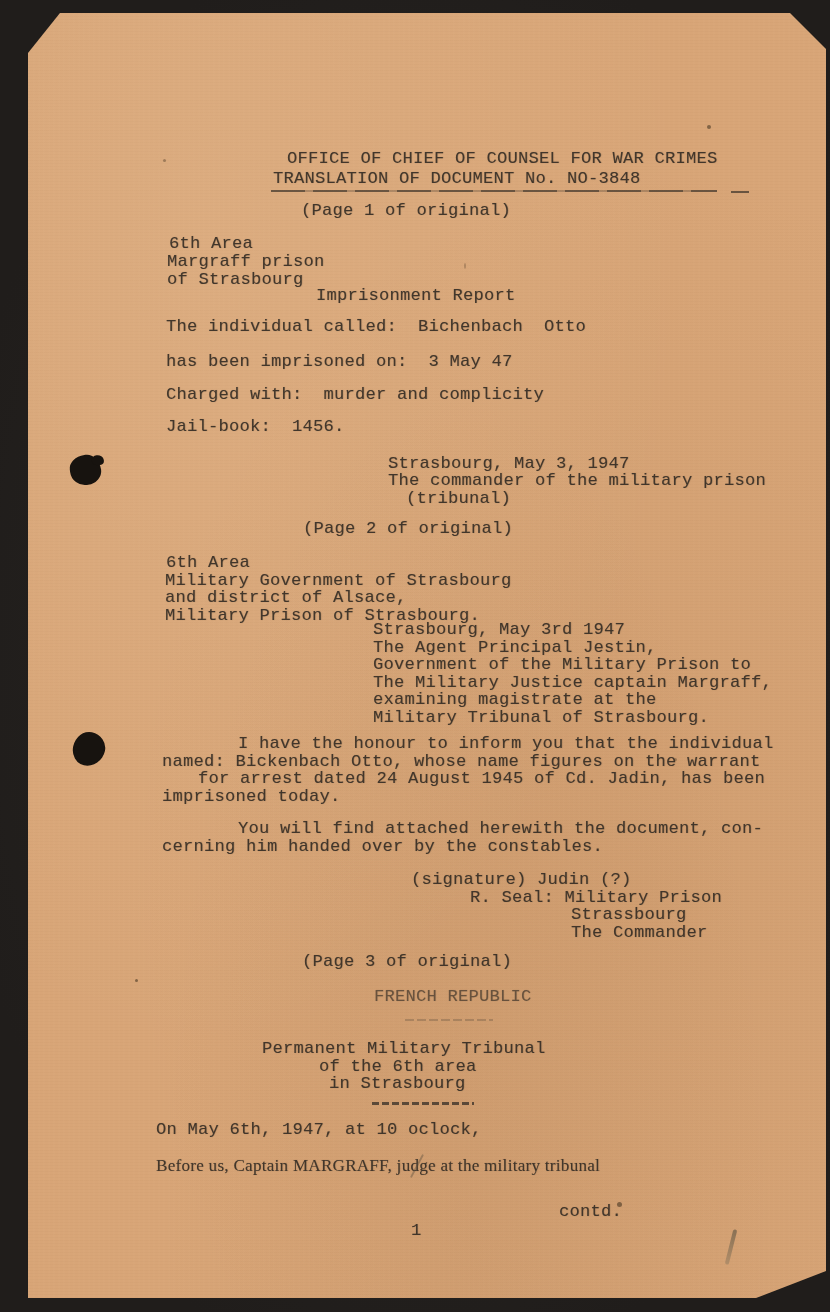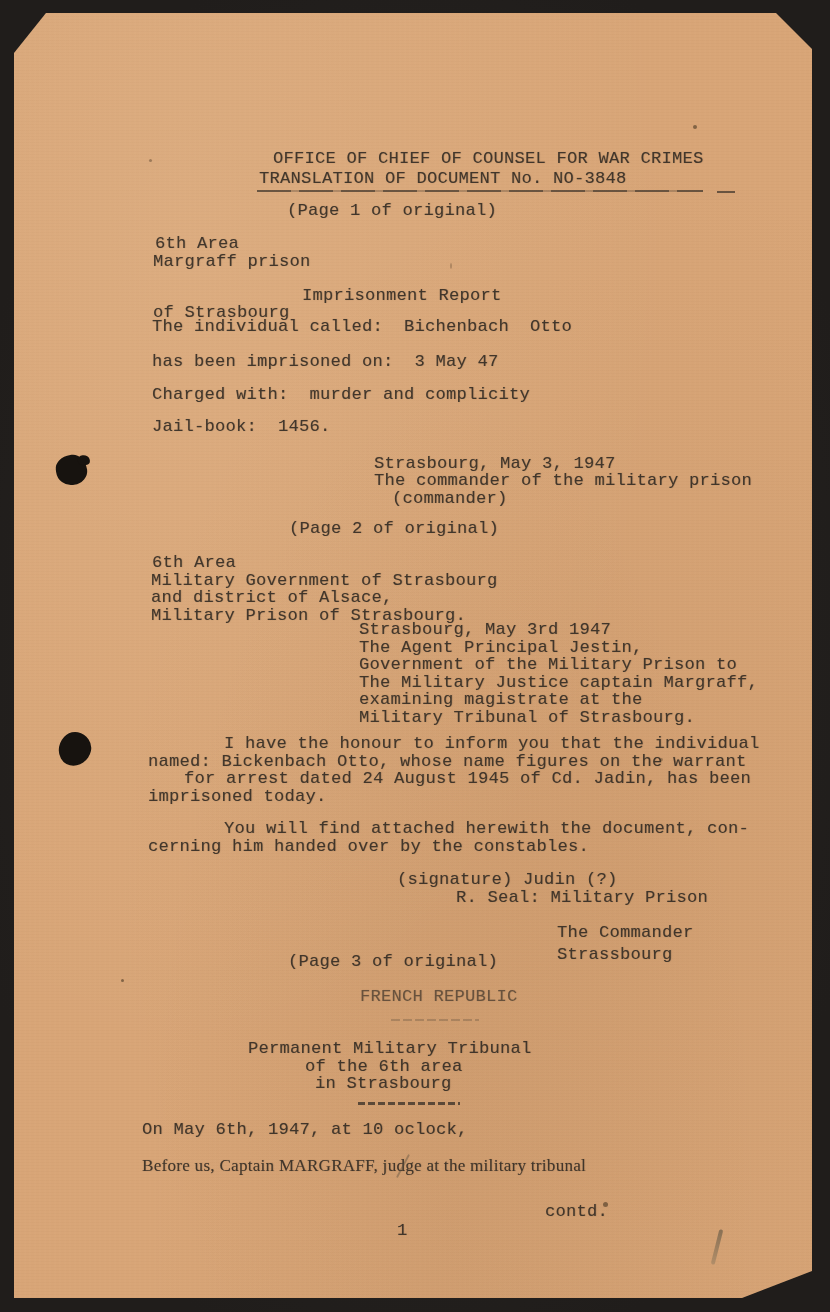--- a/index.html
+++ b/index.html
@@ -6,21 +6,21 @@
   body{
     width:830px;height:1312px;
     background:#242120;
     position:relative;
     overflow:hidden;
     font-family:"Liberation Mono","DejaVu Sans Mono",monospace;
   }
   .frame{position:absolute;inset:0;background:
     radial-gradient(ellipse at 50% 50%, #2a2724 0%, #201d1b 80%);}
   .paper{
-    position:absolute;left:14px;top:13px;width:798px;height:1285px;
+    position:absolute;left:28px;top:13px;width:798px;height:1285px;
     background:
       radial-gradient(ellipse at 22% 18%, rgba(255,236,205,0.10), transparent 55%),
       radial-gradient(ellipse at 78% 68%, rgba(128,84,42,0.08), transparent 60%),
       radial-gradient(ellipse at 55% 95%, rgba(120,78,40,0.07), transparent 50%),
       repeating-linear-gradient(0deg, rgba(99,62,25,0.025) 0 1px, transparent 1px 3px),
       repeating-linear-gradient(90deg, rgba(255,230,195,0.02) 0 2px, transparent 2px 5px),
       linear-gradient(#d8a577,#d8a577);
     clip-path:polygon(32px 0,762px 0,798px 36px,798px 1258px,728px 1285px,0 1285px,0 40px);
   }
   .text-layer{position:absolute;inset:0;filter:blur(0.15px);}
@@ -60,31 +60,31 @@
     <div class="text-layer">
 
       <div class="line" style="left:259px;top:137px;">OFFICE OF CHIEF OF COUNSEL FOR WAR CRIMES</div>
       <div class="line" style="left:245px;top:157px;">TRANSLATION OF DOCUMENT No. NO-3848</div>
       <div class="rule" style="left:243px;top:177px;width:446px;"></div>
       <div class="rule" style="left:703px;top:178px;width:18px;"></div>
 
       <div class="line" style="left:273px;top:189px;">(Page 1 of original)</div>
       <div class="line" style="left:141px;top:222px;">6th Area</div>
       <div class="line" style="left:139px;top:240px;">Margraff prison</div>
-      <div class="line" style="left:139px;top:258px;margin-top:33px;">of Strasbourg</div>
+      <div class="line" style="left:139px;top:258px;">of Strasbourg</div>
       <div class="line" style="left:288px;top:274px;">Imprisonment Report</div>
 
       <div class="line" style="left:138px;top:305px;">The individual called:  Bichenbach  Otto</div>
       <div class="line" style="left:138px;top:340px;">has been imprisoned on:  3 May 47</div>
       <div class="line" style="left:138px;top:373px;">Charged with:  murder and complicity</div>
       <div class="line" style="left:138px;top:405px;">Jail-book:  1456.</div>
 
       <div class="line" style="left:360px;top:442px;">Strasbourg, May 3, 1947</div>
       <div class="line" style="left:360px;top:459px;">The commander of the military prison</div>
-      <div class="line" style="left:378px;top:477px;">(commander)</div>
+      <div class="line" style="left:378px;top:477px;">(tribunal)</div>
 
       <div class="line" style="left:275px;top:507px;">(Page 2 of original)</div>
       <div class="line" style="left:138px;top:541px;">6th Area</div>
       <div class="line" style="left:137px;top:559px;">Military Government of Strasbourg</div>
       <div class="line" style="left:137px;top:576px;">and district of Alsace,</div>
       <div class="line" style="left:137px;top:594px;">Military Prison of Strasbourg.</div>
 
       <div class="line" style="left:345px;top:608px;">Strasbourg, May 3rd 1947</div>
       <div class="line" style="left:345px;top:626px;">The Agent Principal Jestin,</div>
       <div class="line" style="left:345px;top:643px;">Government of the Military Prison to</div>
@@ -95,21 +95,21 @@
       <div class="line" style="left:210px;top:722px;text-align:right;">I have the honour to inform you that the individual</div>
       <div class="line" style="left:134px;top:740px;">named: Bickenbach Otto, whose name figures on the warrant</div>
       <div class="line" style="left:134px;top:757px;margin-left:36px;">for arrest dated 24 August 1945 of Cd. Jadin, has been</div>
       <div class="line" style="left:134px;top:775px;">imprisoned today.</div>
 
       <div class="line" style="left:210px;top:807px;">You will find attached herewith the document, con-</div>
       <div class="line" style="left:134px;top:825px;">cerning him handed over by the constables.</div>
 
       <div class="line" style="left:383px;top:858px;">(signature) Judin (?)</div>
       <div class="line" style="left:442px;top:876px;">R. Seal: Military Prison</div>
-      <div class="line" style="left:543px;top:893px;margin-top:40px;">Strassbourg</div>
+      <div class="line" style="left:543px;top:893px;">Strassbourg</div>
       <div class="line" style="left:543px;top:911px;">The Commander</div>
 
       <div class="line" style="left:274px;top:940px;">(Page 3 of original)</div>
       <div class="line faded" style="left:346px;top:975px;">FRENCH REPUBLIC</div>
       <div class="rule-faint" style="left:377px;top:1006px;width:88px;"></div>
 
       <div class="line" style="left:234px;top:1027px;">Permanent Military Tribunal</div>
       <div class="line" style="left:291px;top:1045px;">of the 6th area</div>
       <div class="line" style="left:301px;top:1062px;">in Strasbourg</div>
       <div class="rule-dash" style="left:344px;top:1089px;width:102px;"></div>

